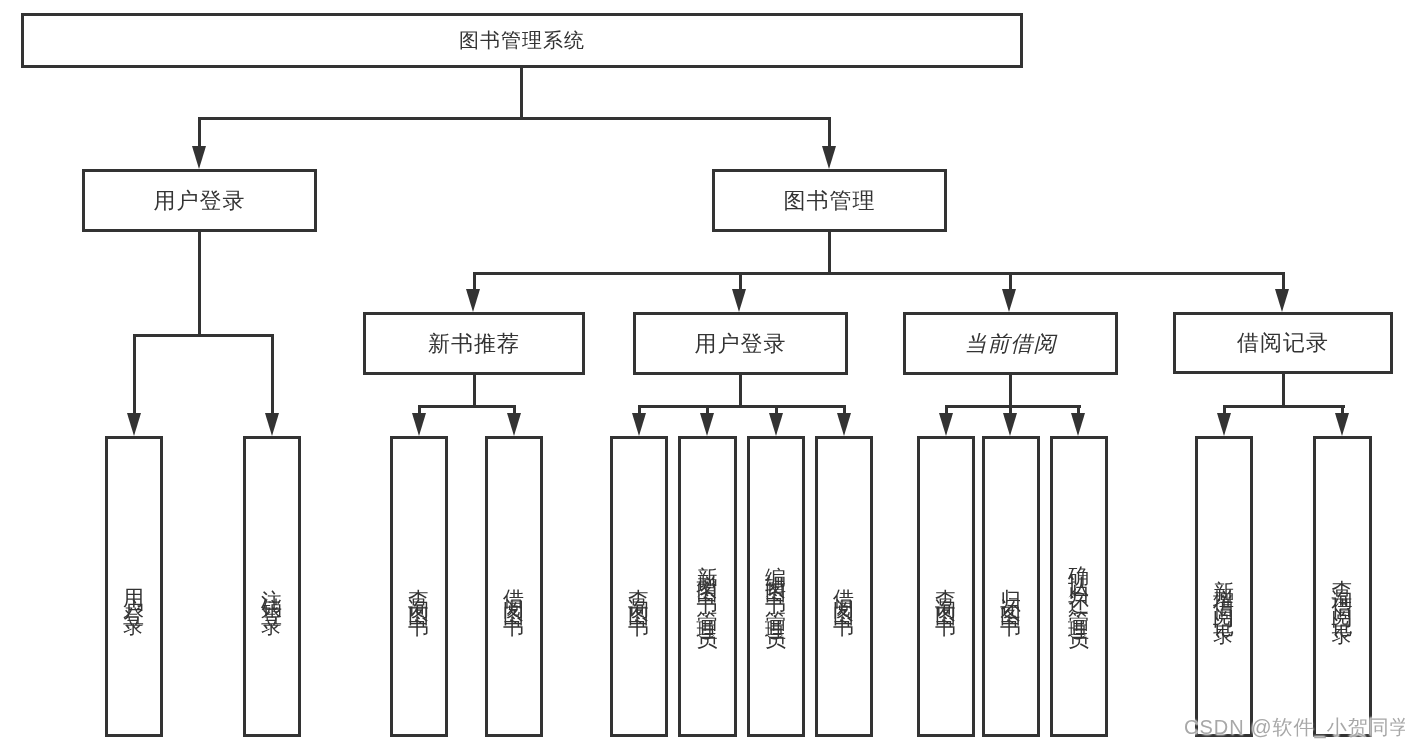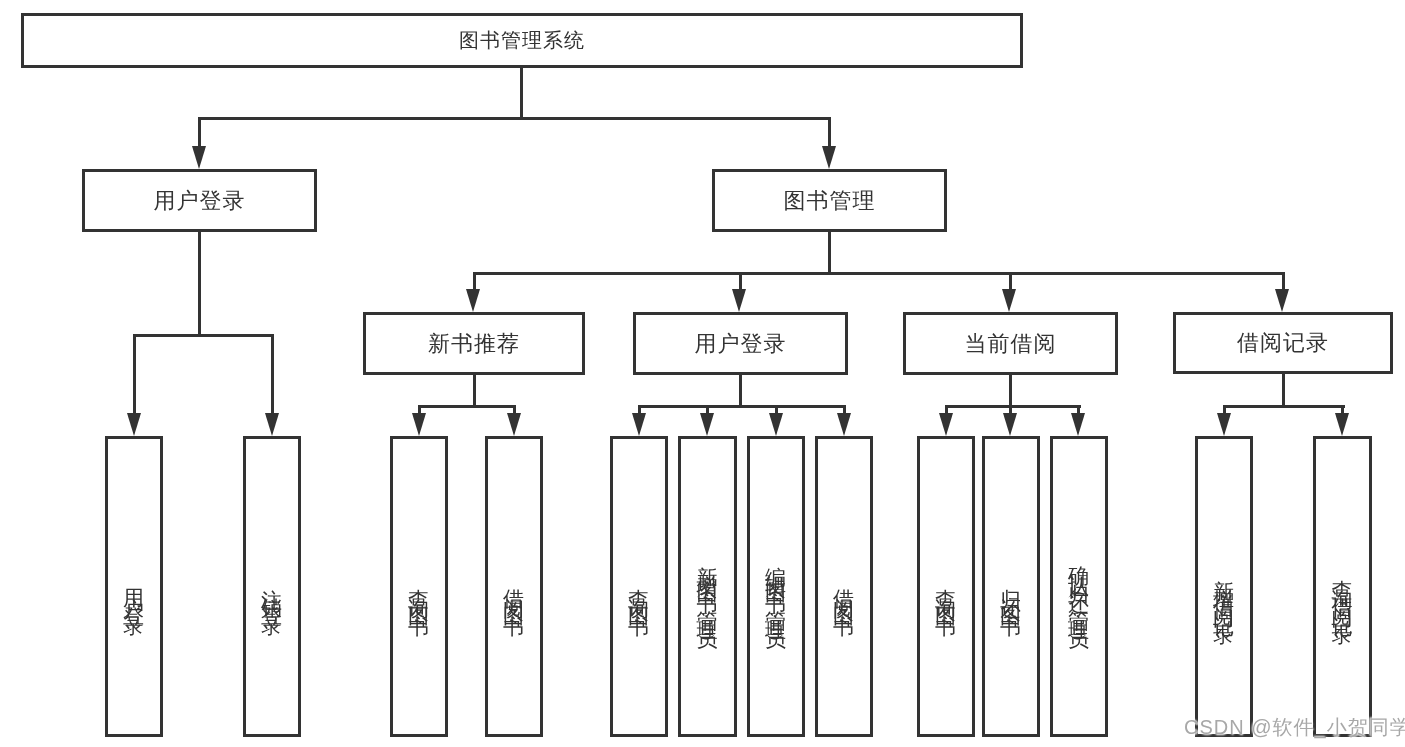--- a/index.html
+++ b/index.html
@@ -68,21 +68,21 @@
 
 <div id="canvas">
 
   <div class="box rootbox" style="left:21px; top:13px; width:1002px; height:55px;">图书管理系统</div>
 
   <div class="box hbox" style="left:82px; top:169px; width:235px; height:63px;">用户登录</div>
   <div class="box hbox" style="left:363px; top:312px; width:222px; height:63px;">新书推荐</div>
 
   <div class="box hbox" style="left:712px; top:169px; width:235px; height:63px;">图书管理</div>
   <div class="box hbox" style="left:633px; top:312px; width:215px; height:63px;">用户登录</div>
-  <div class="box hbox" style="left:903px; top:312px; width:215px; height:63px;">当前借阅</div>
+  <div class="box hbox" style="left:903px; top:312px; width:215px; height:63px;font-style:italic;">当前借阅</div>
   <div class="box hbox" style="left:1173px; top:312px; width:220px; height:62px;">借阅记录</div>
 
   <div class="box vbox" style="left:105px; top:436px; width:58px; height:301px;">用户登录</div>
   <div class="box vbox" style="left:243px; top:436px; width:58px; height:301px;">注销登录</div>
 
   <div class="box vbox" style="left:390px; top:436px; width:58px; height:301px;">查询图书</div>
   <div class="box vbox" style="left:485px; top:436px; width:58px; height:301px;">借阅图书</div>
 
   <div class="box vbox" style="left:610px; top:436px; width:58px; height:301px;">查询图书</div>
   <div class="box vbox" style="left:678px; top:436px; width:59px; height:301px;">新增图书（管理员）</div>

